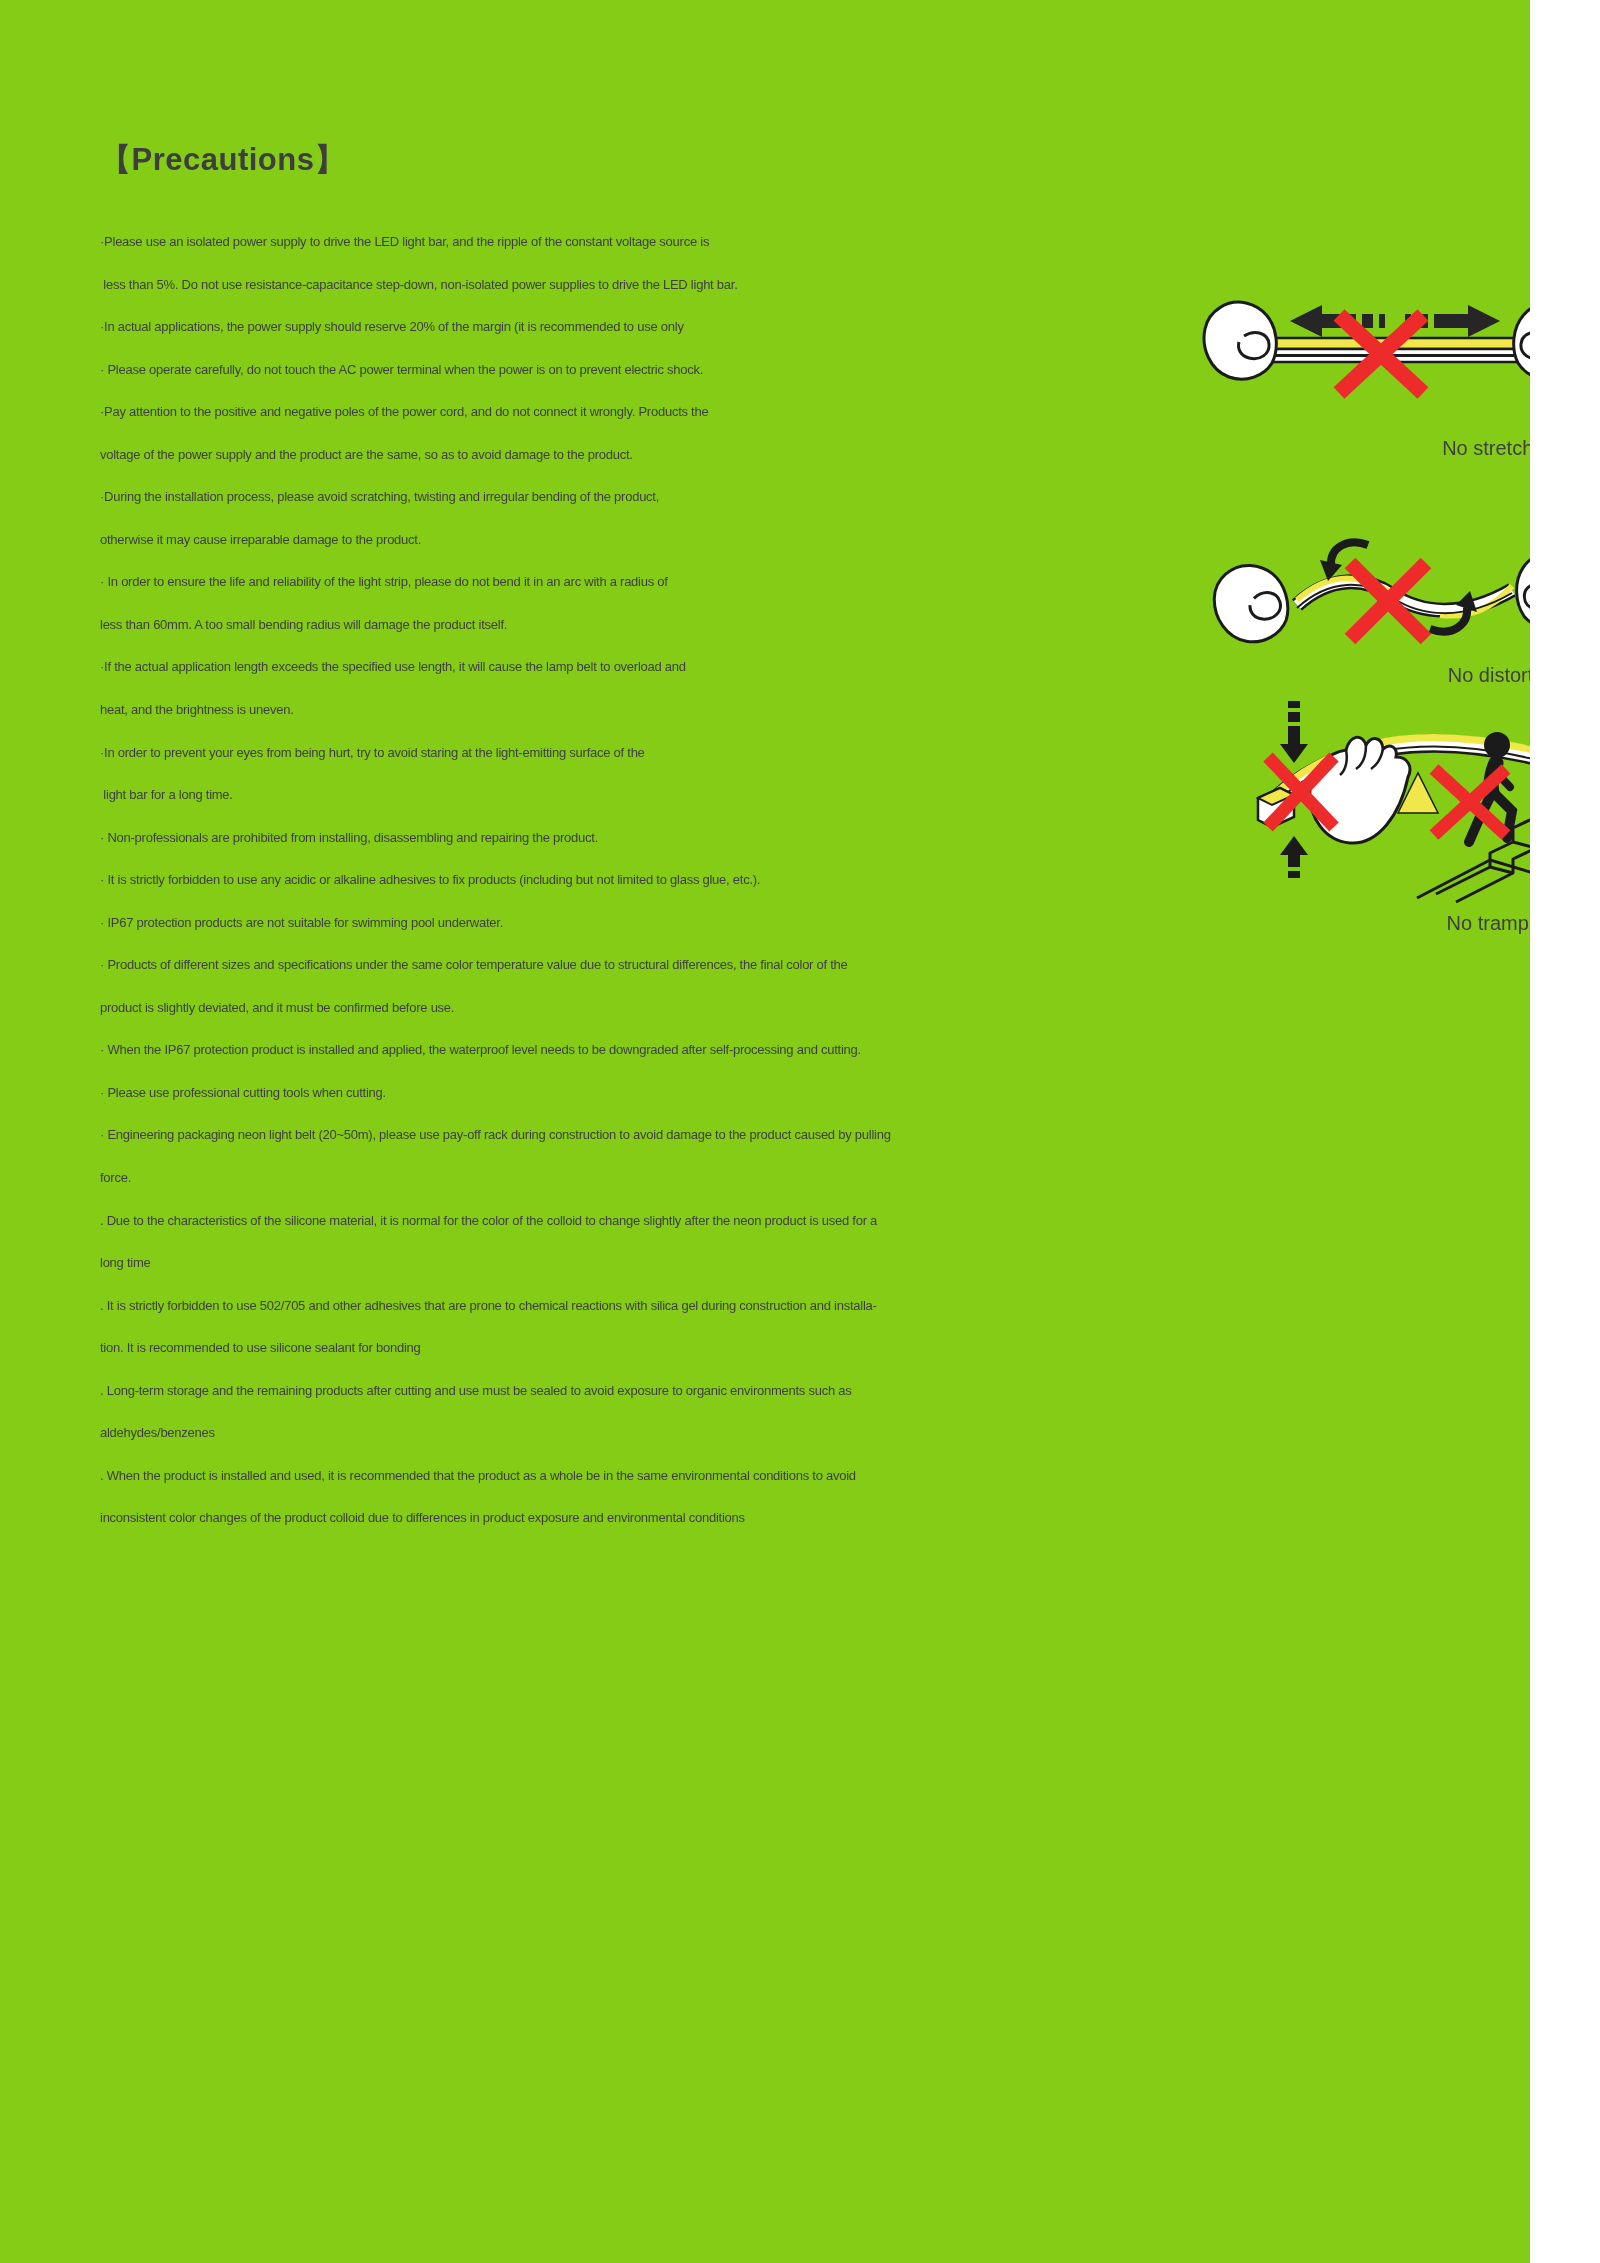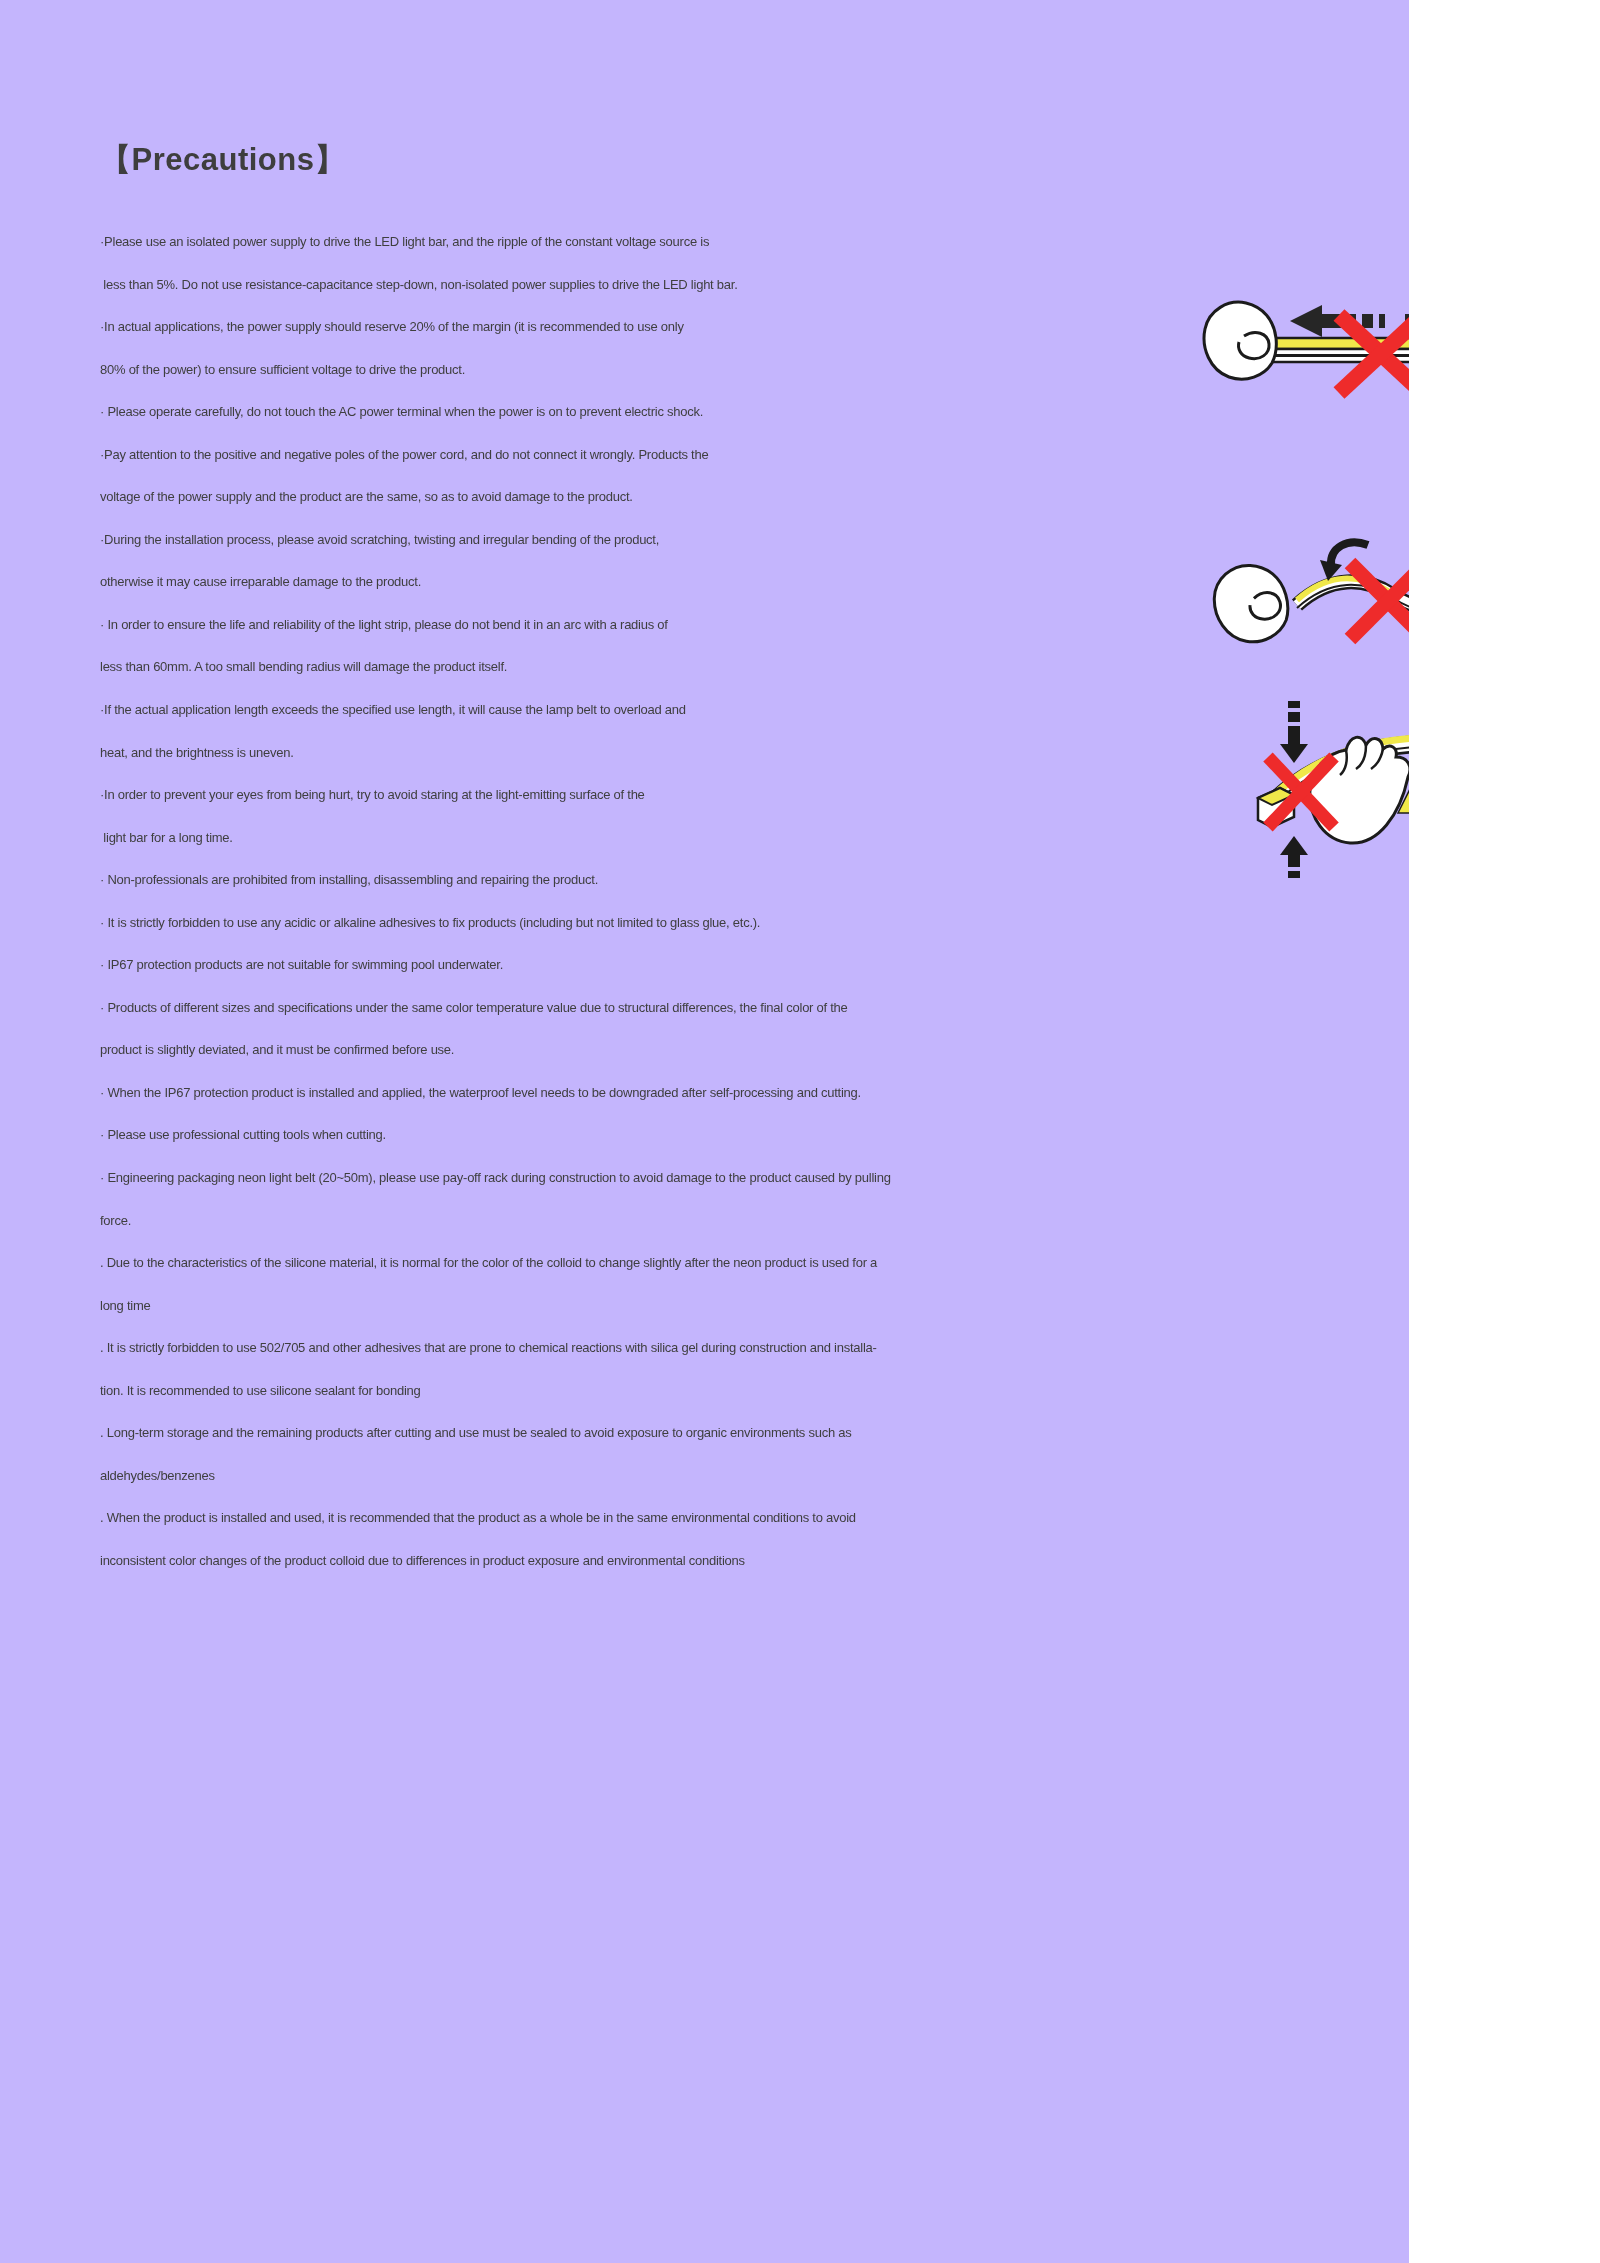--- a/index.html
+++ b/index.html
@@ -1,16 +1,16 @@
 <!DOCTYPE html>
 <html><head>
 <meta charset="utf-8">
 <style>
   html,body{margin:0;padding:0;background:#fff;}
-  .page{position:relative;width:1409px;height:2263px;background:#c4b5fd;overflow:hidden;
+  .page{position:relative;width:1530px;height:2263px;background:#84cc16;overflow:hidden;
         font-family:"Liberation Sans", sans-serif;}
   .title{position:absolute;left:100px;top:139px;font-size:31px;font-weight:bold;
          color:#3e3e3e;letter-spacing:0.5px;white-space:pre;}
   .textblock{position:absolute;left:100px;top:221px;}
   .ln{height:42.55px;line-height:42.55px;font-size:13px;color:#3f3f3f;
       white-space:pre;letter-spacing:-0.25px;}
   .fig{position:absolute;}
   .caption{position:absolute;left:1280px;width:280px;text-align:right;
            font-size:20px;color:#3f3f3f;white-space:pre;}
 </style>
@@ -18,21 +18,20 @@
 <body>
 
 <div class="page">
 
   <div class="title">【Precautions】</div>
 
   <div class="textblock">
     <div class="ln">·Please use an isolated power supply to drive the LED light bar, and the ripple of the constant voltage source is</div>
     <div class="ln"> less than 5%. Do not use resistance-capacitance step-down, non-isolated power supplies to drive the LED light bar.</div>
     <div class="ln">·In actual applications, the power supply should reserve 20% of the margin (it is recommended to use only</div>
-    <div class="ln">80% of the power) to ensure sufficient voltage to drive the product.</div>
     <div class="ln">· Please operate carefully, do not touch the AC power terminal when the power is on to prevent electric shock.</div>
     <div class="ln">·Pay attention to the positive and negative poles of the power cord, and do not connect it wrongly. Products the</div>
     <div class="ln">voltage of the power supply and the product are the same, so as to avoid damage to the product.</div>
     <div class="ln">·During the installation process, please avoid scratching, twisting and irregular bending of the product,</div>
     <div class="ln">otherwise it may cause irreparable damage to the product.</div>
     <div class="ln">· In order to ensure the life and reliability of the light strip, please do not bend it in an arc with a radius of</div>
     <div class="ln">less than 60mm. A too small bending radius will damage the product itself.</div>
     <div class="ln">·If the actual application length exceeds the specified use length, it will cause the lamp belt to overload and</div>
     <div class="ln">heat, and the brightness is uneven.</div>
     <div class="ln">·In order to prevent your eyes from being hurt, try to avoid staring at the light-emitting surface of the</div>

